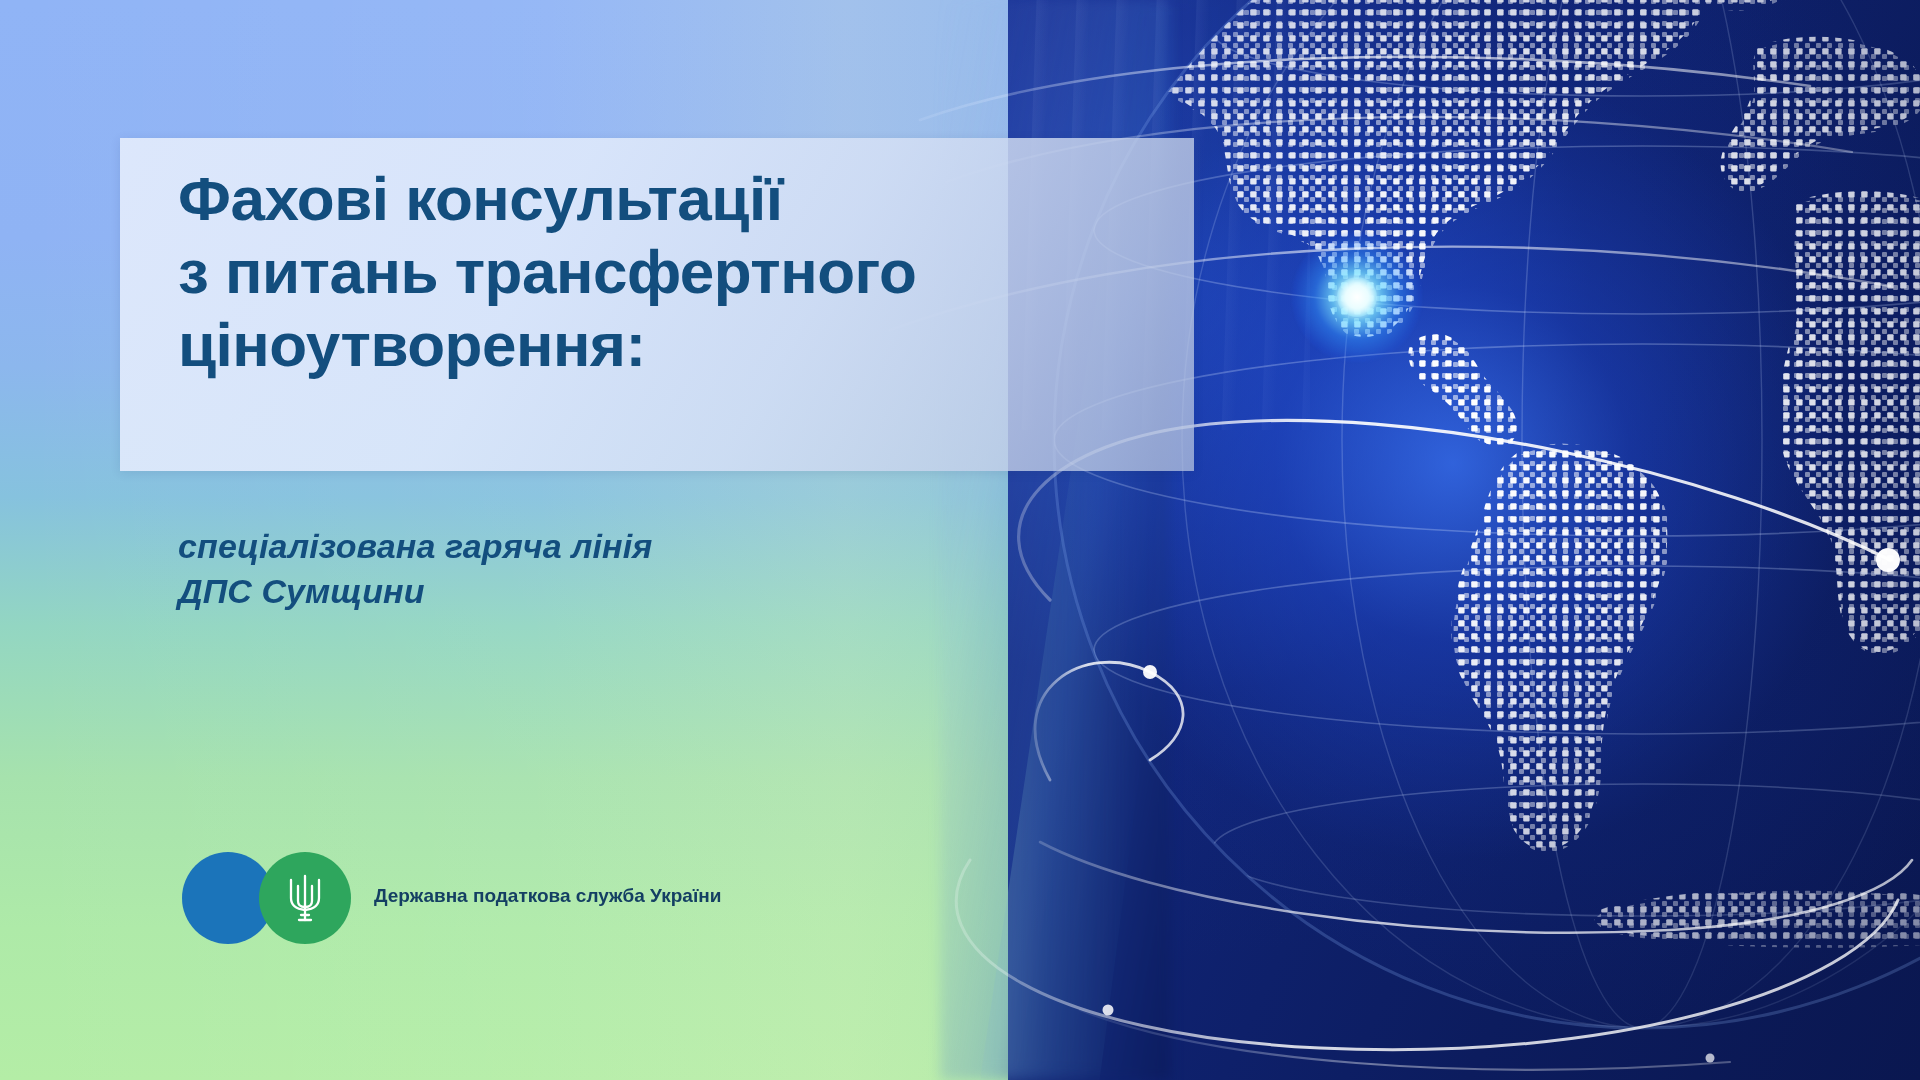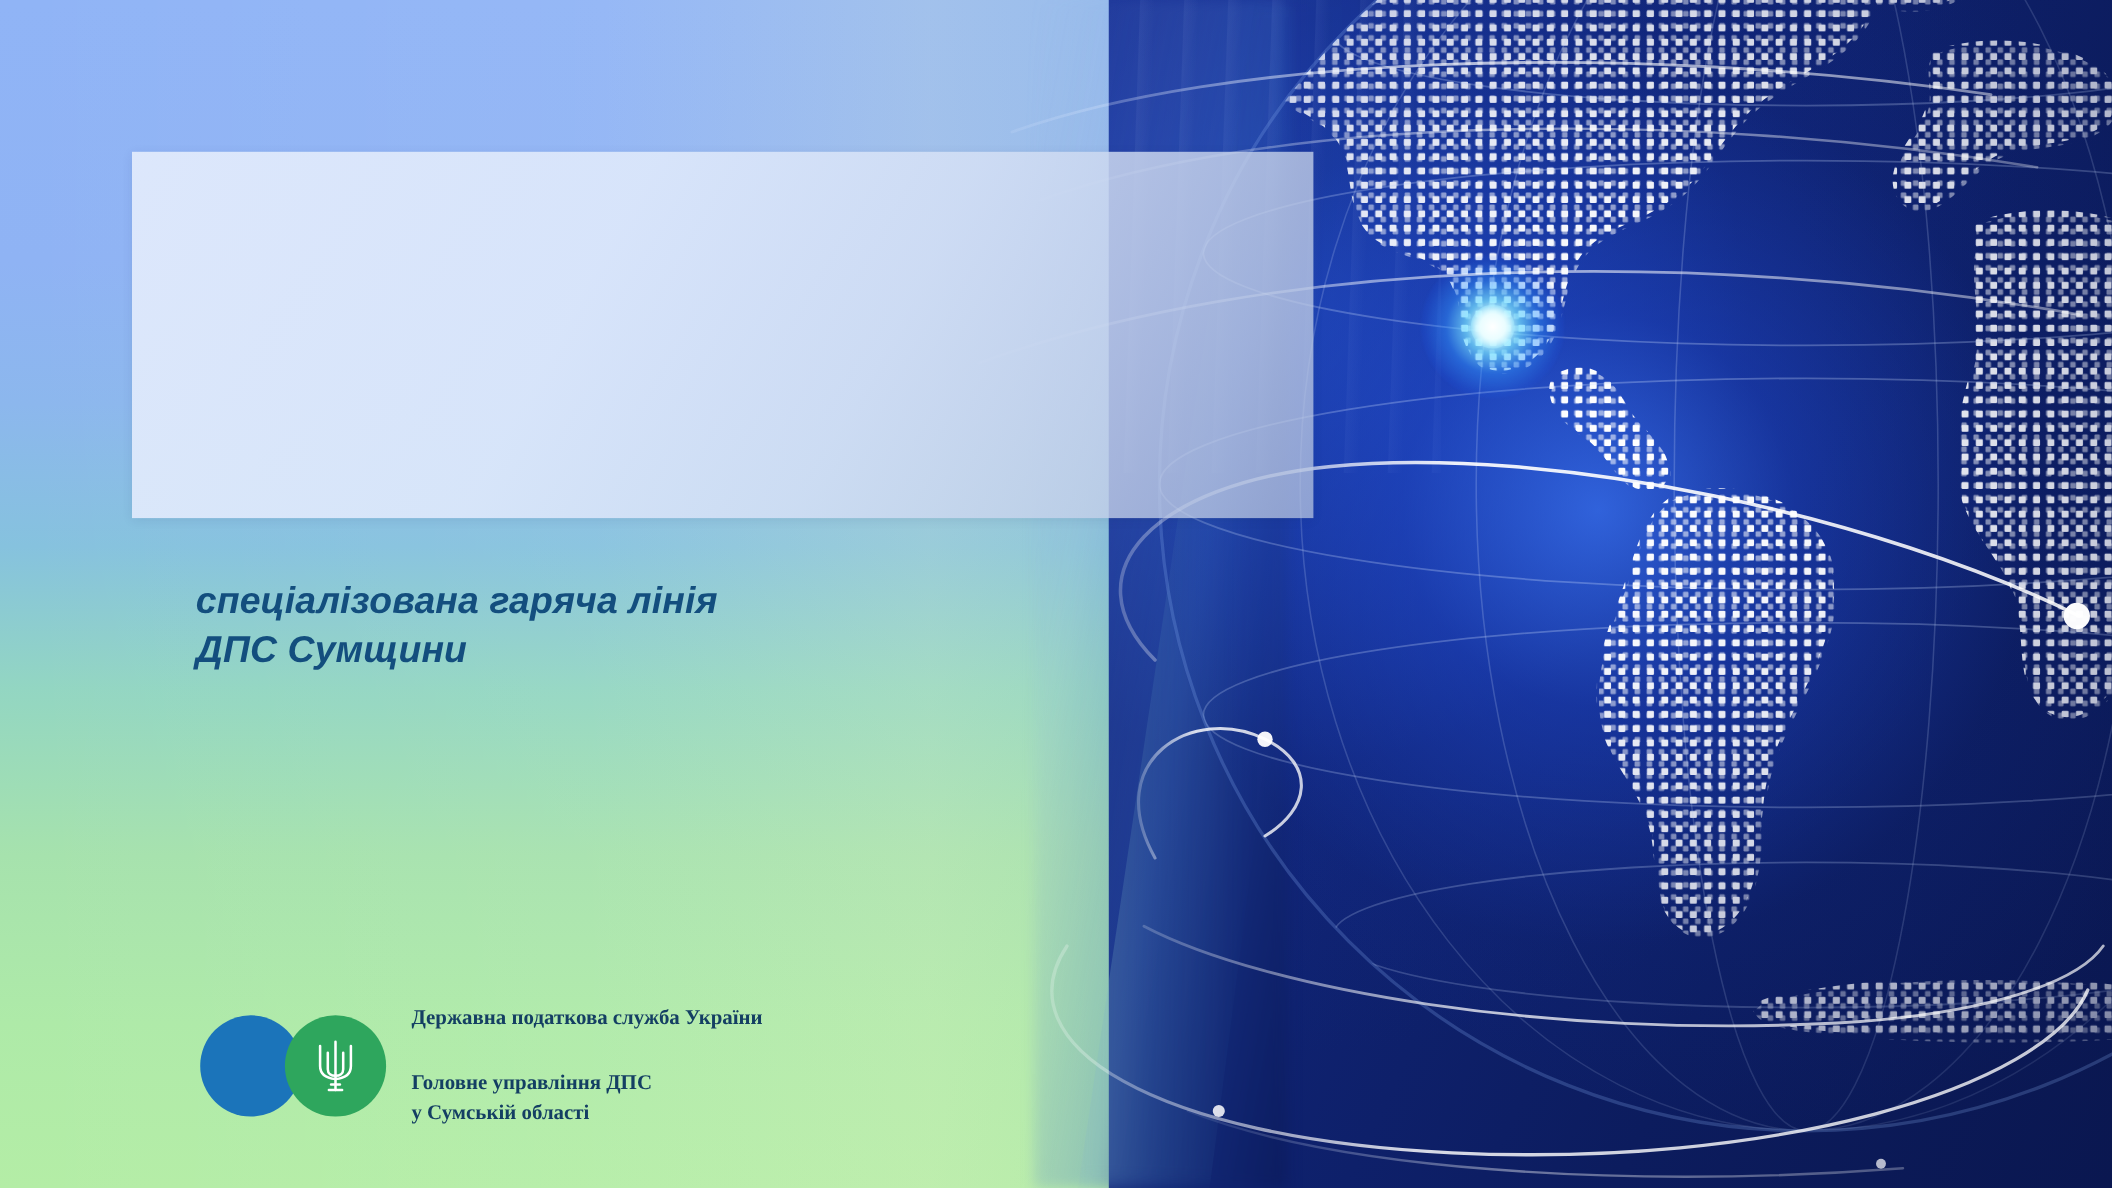--- a/index.html
+++ b/index.html
@@ -202,25 +202,24 @@
     line-height: 1.32;
     letter-spacing: 0.1px;
     white-space: pre-line;
     font-style: italic;
   }
 
   
   .logo-block {
     position: absolute;
     left: 182px;
-    top: 884px;
+    top: 852px;
     display: flex;
     align-items: center;
     gap: 0;
-    font-family: Liberation Serif, serif;
   }
   .logo-marks {
     position: relative;
     width: 152px;
     height: 92px;
     flex: 0 0 auto;
   }
   .circle-blue {
     position: absolute;
     left: 0;
@@ -420,20 +419,23 @@
 
     <g fill="#ffffff">
       <circle cx="1038" cy="560" r="12" opacity="0.98"></circle>
       <circle cx="300" cy="672" r="7" opacity="0.95"></circle>
       <circle cx="258" cy="1010" r="5.5" opacity="0.85"></circle>
       <circle cx="860" cy="1058" r="4.5" opacity="0.7"></circle>
     </g>
   </svg>
 
   <div class="title-panel"></div>
+  <div class="title-text">Фахові консультації
+з питань трансфертного
+ціноутворення:</div>
 
   <div class="subtitle-text">спеціалізована гаряча лінія
 ДПС Сумщини</div>
 
   <div class="logo-block">
     <div class="logo-marks">
       <div class="circle-blue"></div>
       <div class="circle-green">
         <svg class="trident" viewBox="0 0 40 56" xmlns="http://www.w3.org/2000/svg" fill="none" stroke="#ffffff" stroke-width="2.3" stroke-linecap="round">
           <path d="M20 6 L20 50"></path>
@@ -441,18 +443,16 @@
           <path d="M34 10 L34 28 C34 35 29 39 20 40"></path>
           <path d="M13 16 L13 31 C13 35 16 37 20 37"></path>
           <path d="M27 16 L27 31 C27 35 24 37 20 37"></path>
           <path d="M14 50 L26 50"></path>
           <path d="M16 45 L24 45"></path>
         </svg>
       </div>
     </div>
     <div class="logo-lines">
       <div class="logo-line-1">Державна податкова служба України</div>
-      <div>Головне управління ДПС
-у Сумській області</div>
     </div>
   </div>
 
 </div>
 
 </body></html>

